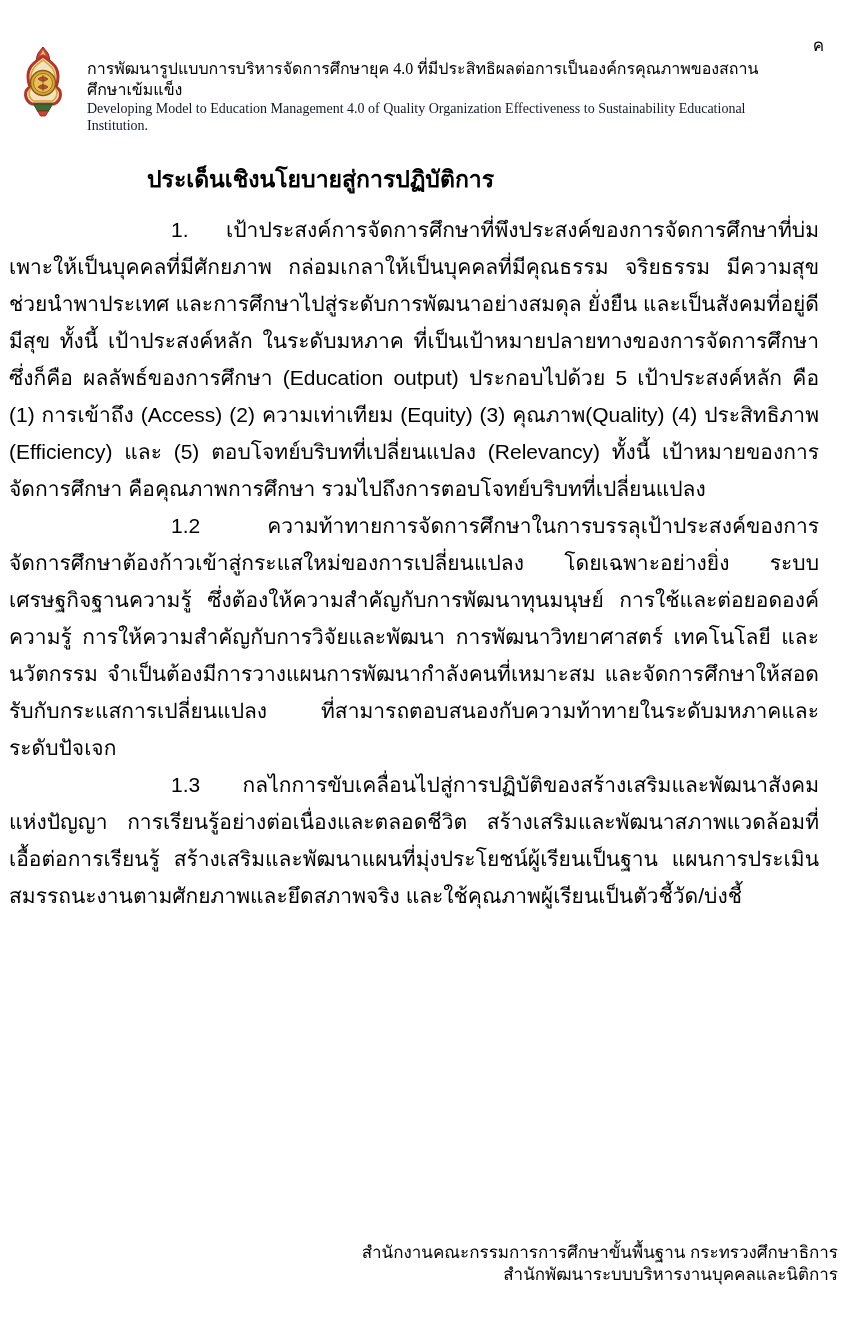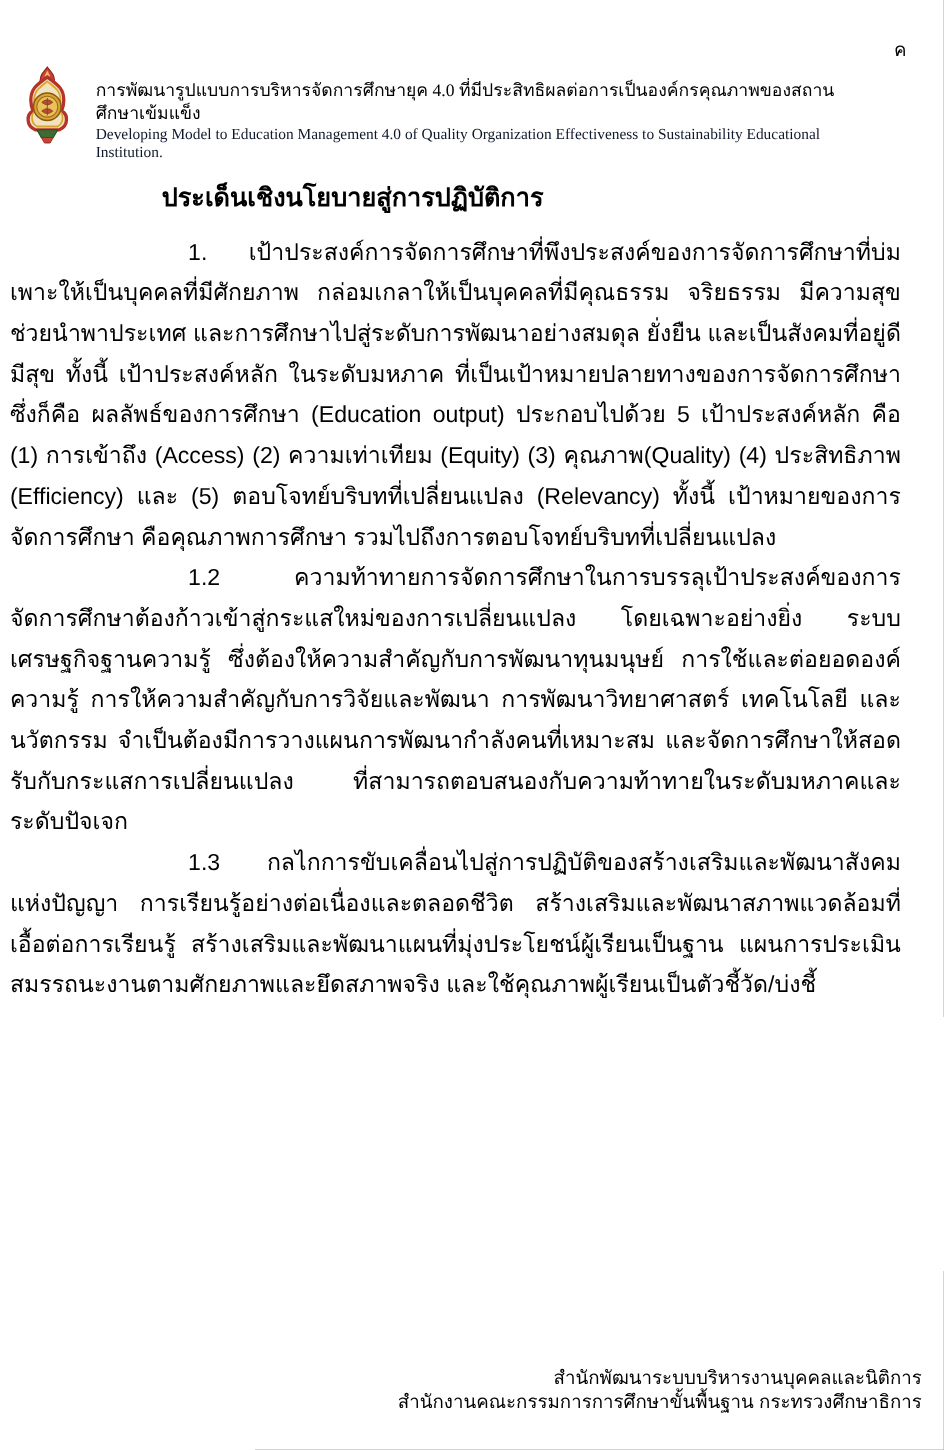--- a/index.html
+++ b/index.html
@@ -20,21 +20,21 @@
     top: 36px;
     right: 34px;
     font-size: 17px;
     line-height: 20px;
     color: #000;
   }
 
   
   .running-header {
     position: absolute;
-    top: 60px;
+    top: 46px;
     left: 14px;
     display: flex;
     align-items: flex-start;
   }
   .logo-wrap {
     width: 58px;
     height: 72px;
     flex: 0 0 auto;
   }
   .logo-wrap svg { display: block; width: 100%; height: 100%; }
@@ -125,17 +125,17 @@
   </div>
 
   <div class="doc-main">
     <div class="section-heading">ประเด็นเชิงนโยบายสู่การปฏิบัติการ</div>
     <p class="para">1. เป้าประสงค์การจัดการศึกษาที่พึงประสงค์ของการจัดการศึกษาที่บ่มเพาะให้เป็นบุคคลที่มีศักยภาพ กล่อมเกลาให้เป็นบุคคลที่มีคุณธรรม จริยธรรม มีความสุข ช่วยนำพาประเทศ และการศึกษาไปสู่ระดับการพัฒนาอย่างสมดุล ยั่งยืน และเป็นสังคมที่อยู่ดีมีสุข ทั้งนี้ เป้าประสงค์หลัก ในระดับมหภาค ที่เป็นเป้าหมายปลายทางของการจัดการศึกษา ซึ่งก็คือ ผลลัพธ์ของการศึกษา (Education output)  ประกอบไปด้วย 5  เป้าประสงค์หลัก คือ (1) การเข้าถึง (Access) (2) ความเท่าเทียม (Equity) (3) คุณภาพ(Quality) (4) ประสิทธิภาพ (Efficiency) และ (5) ตอบโจทย์บริบทที่เปลี่ยนแปลง (Relevancy) ทั้งนี้ เป้าหมายของการจัดการศึกษา คือคุณภาพการศึกษา รวมไปถึงการตอบโจทย์บริบทที่เปลี่ยนแปลง</p>
     <p class="para">1.2 ความท้าทายการจัดการศึกษาในการบรรลุเป้าประสงค์ของการจัดการศึกษาต้องก้าวเข้าสู่กระแสใหม่ของการเปลี่ยนแปลง โดยเฉพาะอย่างยิ่ง ระบบเศรษฐกิจฐานความรู้  ซึ่งต้องให้ความสำคัญกับการพัฒนาทุนมนุษย์ การใช้และต่อยอดองค์ความรู้ การให้ความสำคัญกับการวิจัยและพัฒนา การพัฒนาวิทยาศาสตร์ เทคโนโลยี และนวัตกรรม จำเป็นต้องมีการวางแผนการพัฒนากำลังคนที่เหมาะสม  และจัดการศึกษาให้สอดรับกับกระแสการเปลี่ยนแปลง ที่สามารถตอบสนองกับความท้าทายในระดับมหภาคและระดับปัจเจก</p>
     <p class="para">1.3 กลไกการขับเคลื่อนไปสู่การปฏิบัติของสร้างเสริมและพัฒนาสังคมแห่งปัญญา การเรียนรู้อย่างต่อเนื่องและตลอดชีวิต สร้างเสริมและพัฒนาสภาพแวดล้อมที่เอื้อต่อการเรียนรู้  สร้างเสริมและพัฒนาแผนที่มุ่งประโยชน์ผู้เรียนเป็นฐาน แผนการประเมินสมรรถนะงานตามศักยภาพและยึดสภาพจริง และใช้คุณภาพผู้เรียนเป็นตัวชี้วัด/บ่งชี้</p>
   </div>
 
   <div class="page-footer">
+    <div>สำนักงานคณะกรรมการการศึกษาขั้นพื้นฐาน กระทรวงศึกษาธิการ</div>
     <div>สำนักพัฒนาระบบบริหารงานบุคคลและนิติการ</div>
-    <div>สำนักงานคณะกรรมการการศึกษาขั้นพื้นฐาน กระทรวงศึกษาธิการ</div>
   </div>
 
 </div>
 
 </body></html>

